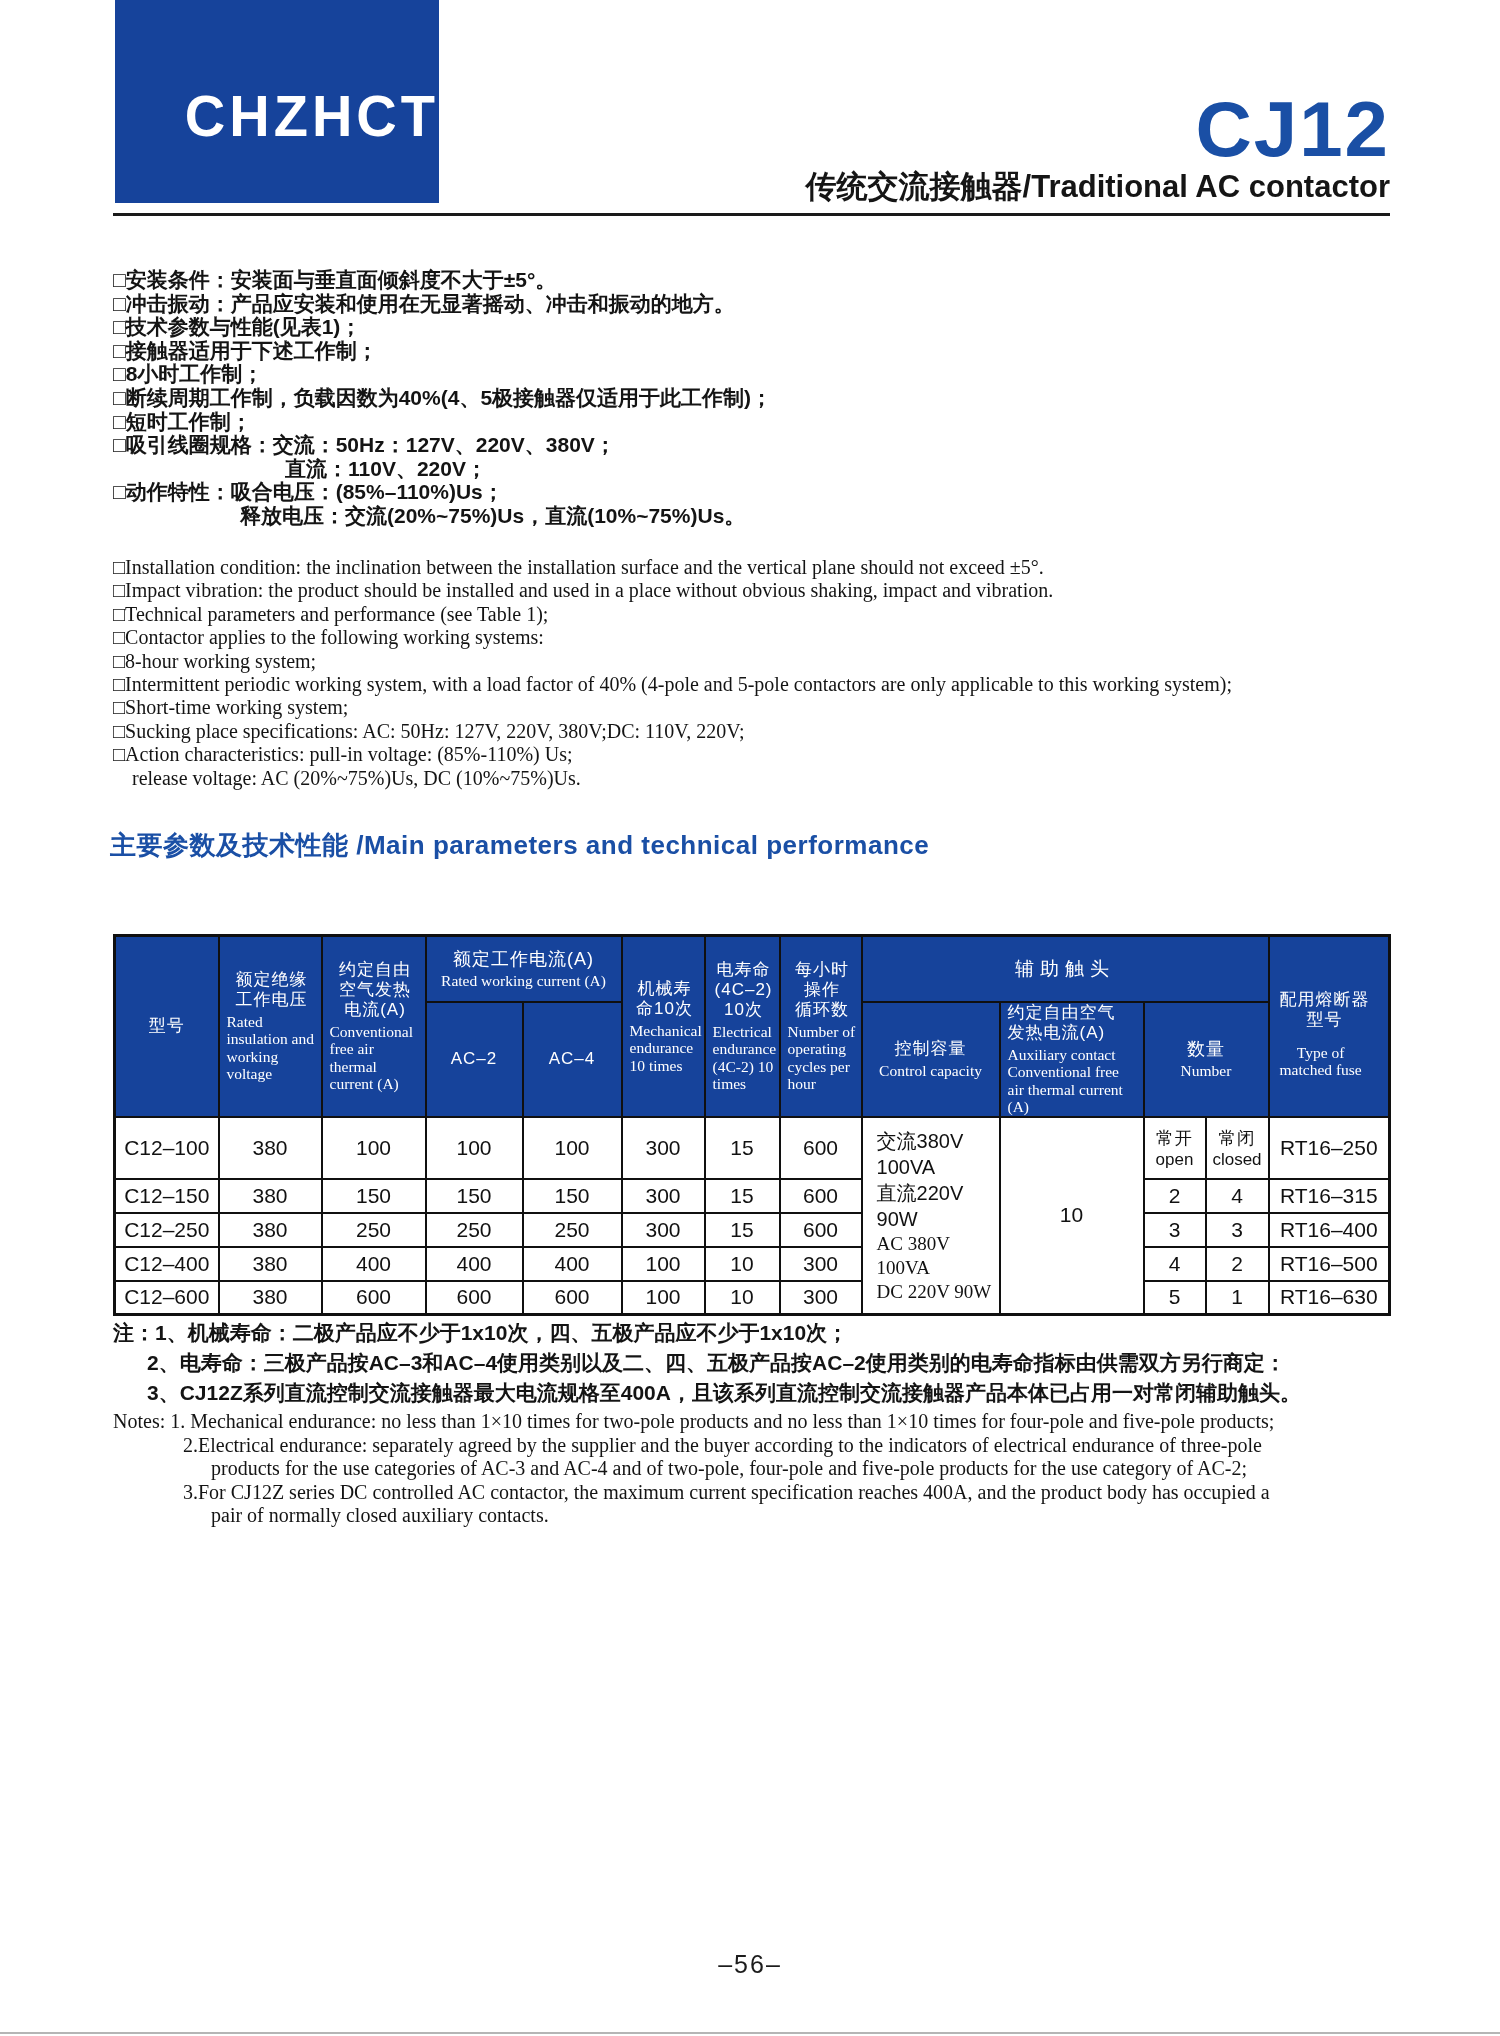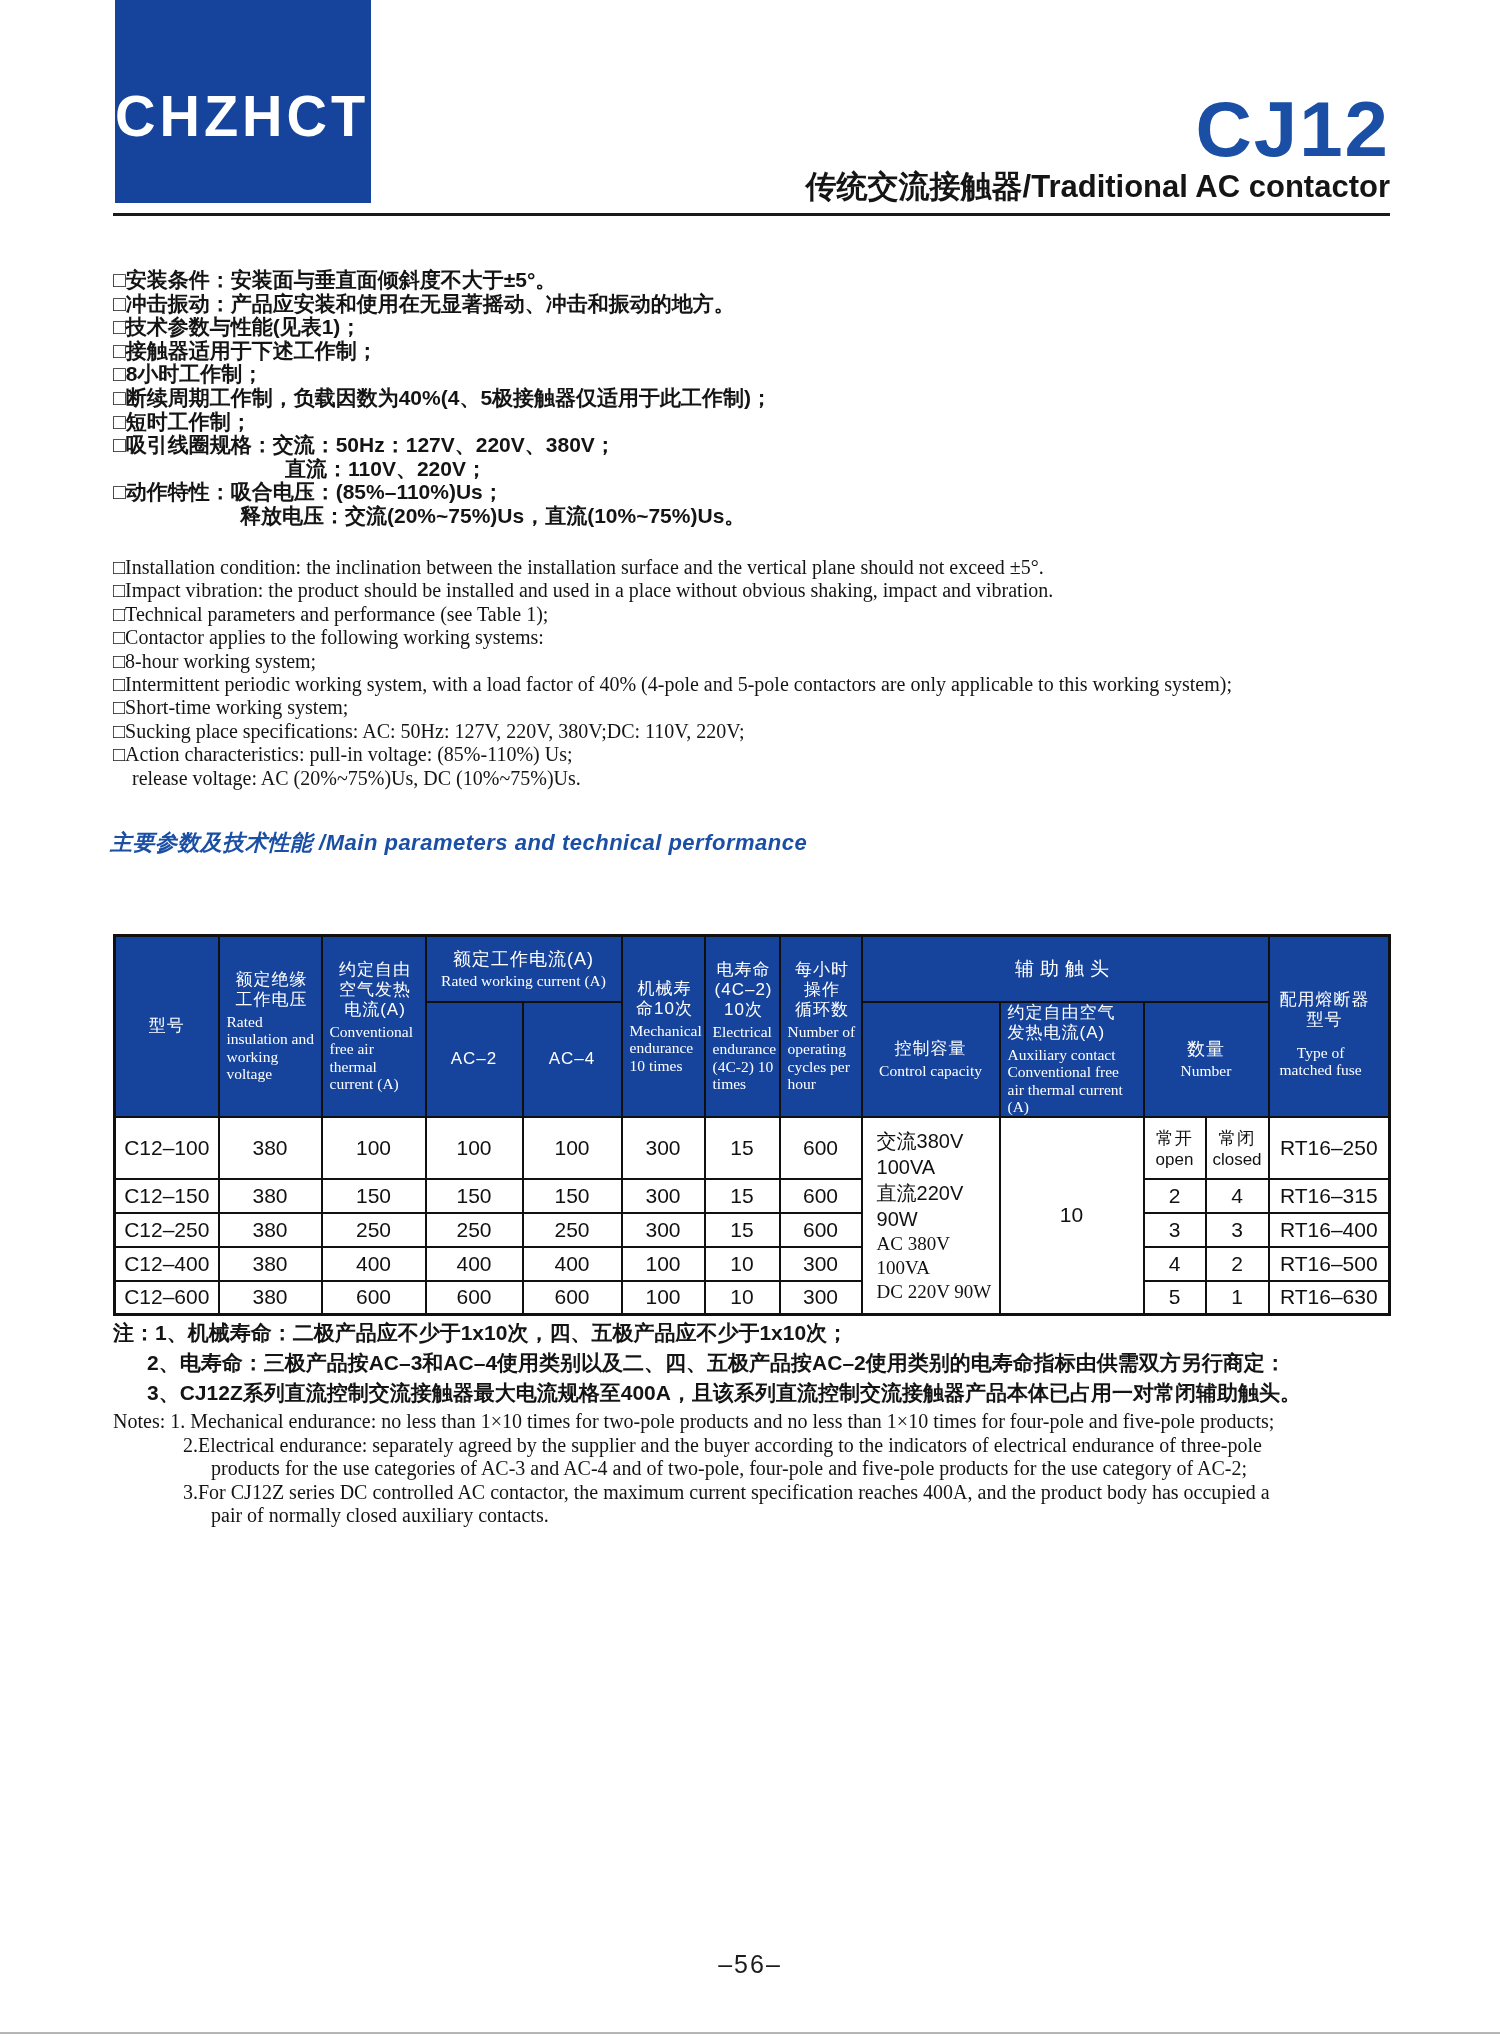--- a/index.html
+++ b/index.html
@@ -9,22 +9,22 @@
   *{box-sizing:border-box;margin:0;padding:0;}
   html,body{background:#ffffff;}
   body{
     width:1500px;height:2036px;position:relative;overflow:hidden;
     font-family:"Liberation Sans","DejaVu Sans",sans-serif;color:#111;
   }
   .pre{white-space:pre-line;}
 
   
   .logo-box{
-    position:absolute;left:115px;top:0;width:256px;height:203px;
-    background:var(--brand-blue,#16439B);display:flex;align-items:center;justify-content:flex-start;
+    position:absolute;left:115px;top:0;width:324px;height:203px;
+    background:var(--brand-blue,#16439B);display:flex;align-items:center;justify-content:flex-end;
   }
   .logo-text{
     color:#fff;font-weight:bold;font-size:56px;letter-spacing:4px;
     transform:scaleY(1.04);margin-top:28px;
   }
   .product-code{
     position:absolute;top:90px;right:110px;line-height:1;
     color:var(--accent-blue,#1A4FA5);font-size:78px;font-weight:bold;letter-spacing:2px;
   }
   .subtitle{
@@ -45,21 +45,21 @@
   .features-en{
     position:absolute;left:113px;top:556px;width:1360px;
     font-family:"Liberation Serif","DejaVu Serif",serif;
     font-size:20px;line-height:23.4px;color:#141414;
   }
   .features-en .ind1{padding-left:19px;}
 
   
   .section-title{
     position:absolute;left:110px;top:828px;
-    font-size:22px;font-weight:bold;color:var(--accent-blue,#1A4FA5);letter-spacing:0.5px;font-style:italic;
+    font-size:26px;font-weight:bold;color:var(--accent-blue,#1A4FA5);letter-spacing:0.5px;
   }
 
   
   .pt{
     position:absolute;left:113px;top:934px;width:1277px;
     border-collapse:collapse;table-layout:fixed;
     border:3px solid #101010;
   }
   .pt th,.pt td{border:2px solid #101010;padding:0;vertical-align:middle;overflow:hidden;}
   .pt th{

